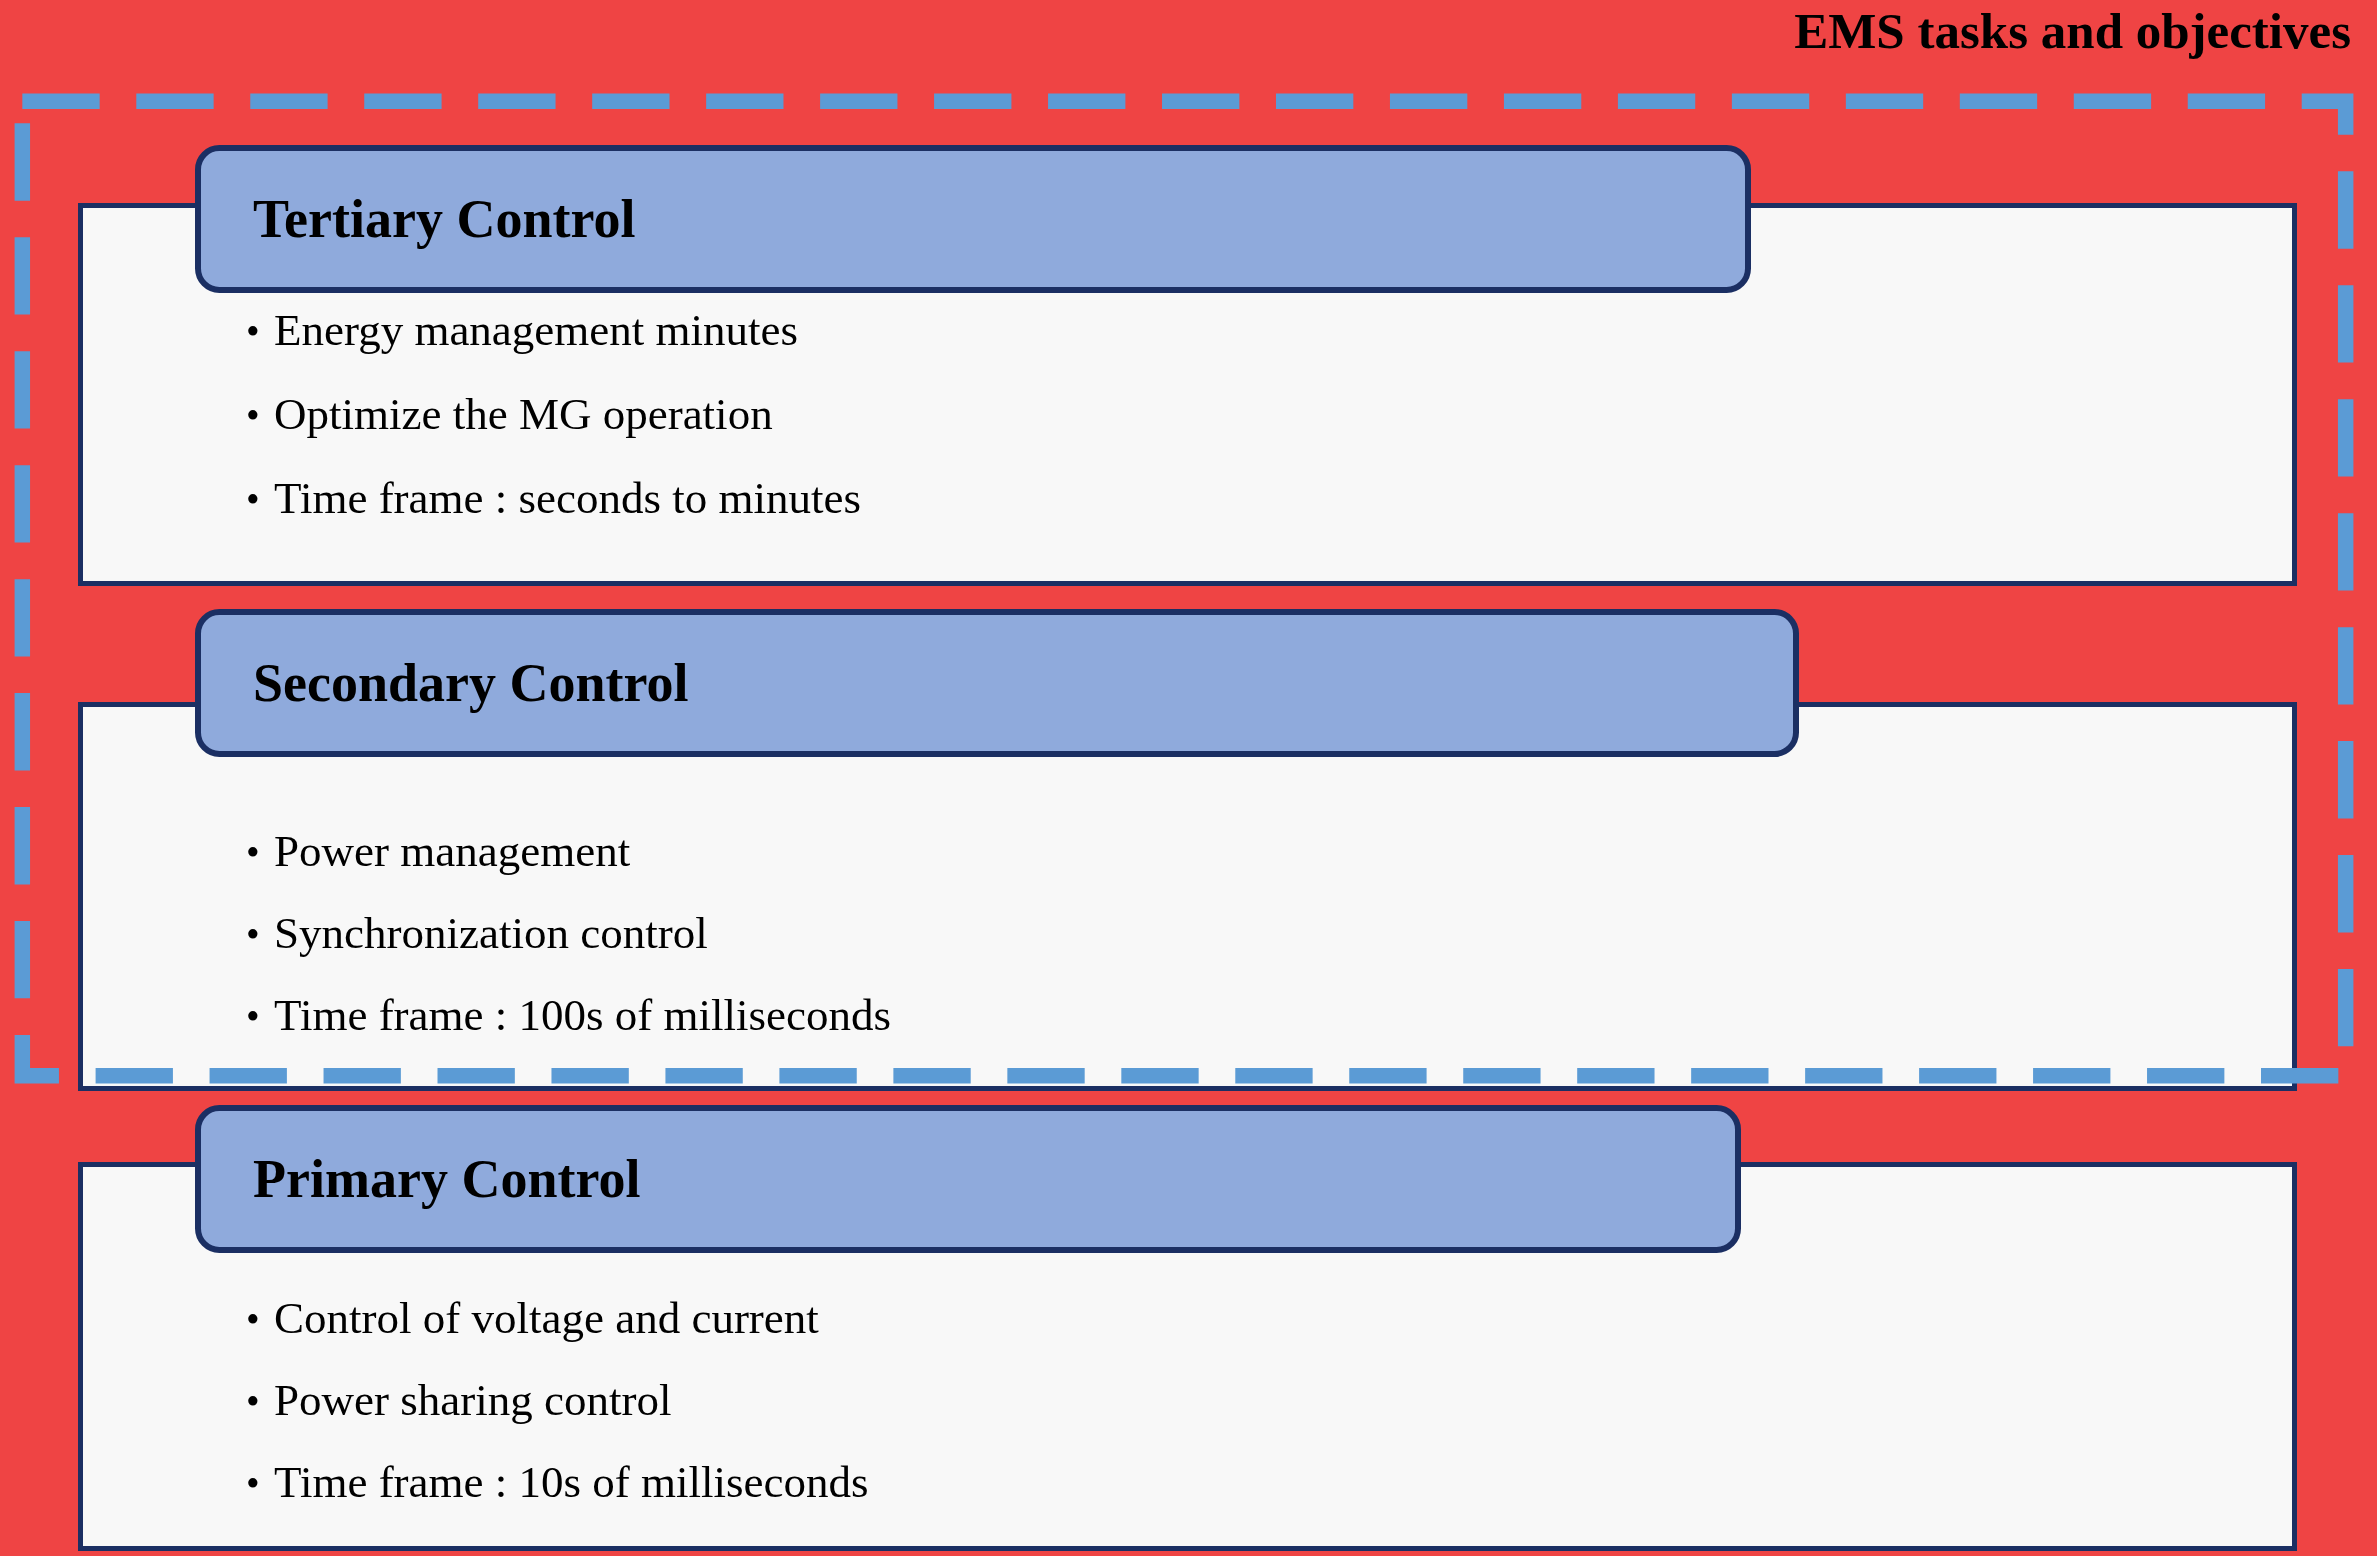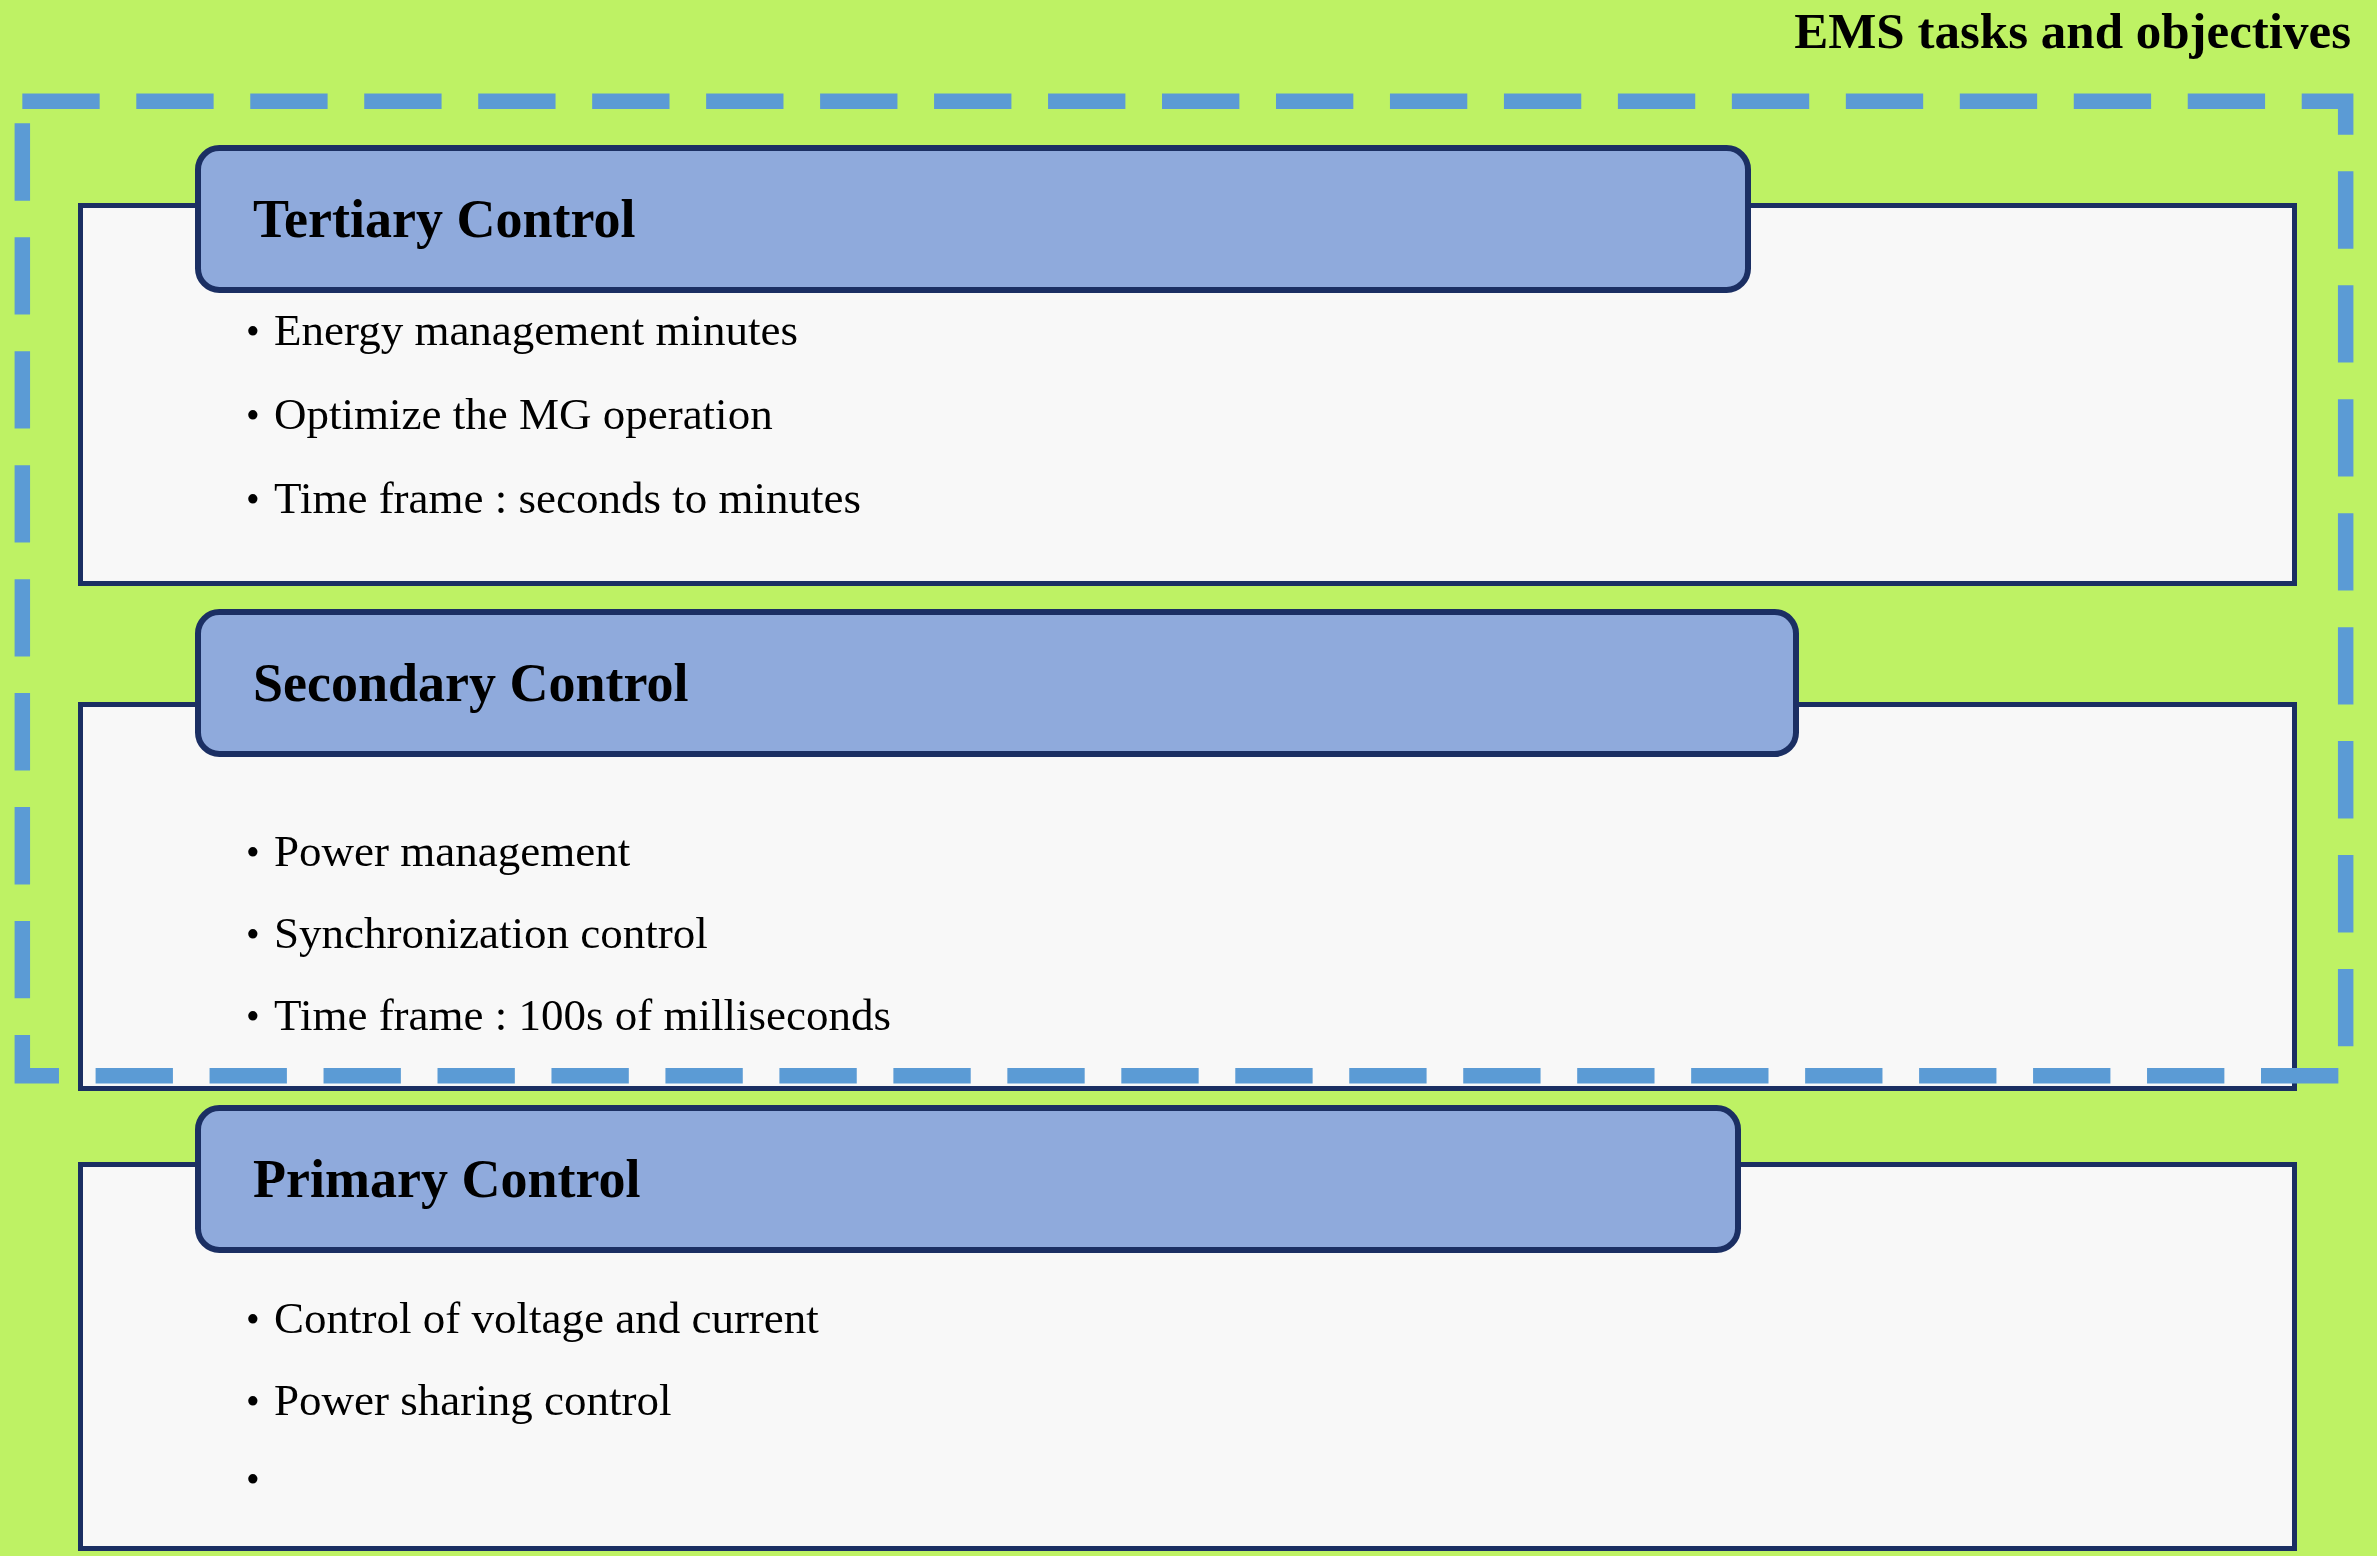--- a/index.html
+++ b/index.html
@@ -9,21 +9,21 @@
     background: #ffffff;
   }
   body {
     font-family: "Liberation Serif", "DejaVu Serif", serif;
   }
 
   #canvas {
     position: relative;
     width: 2377px;
     height: 1556px;
-    background: #bef264;
+    background: #ef4444;
     overflow: hidden;
   }
 
   
   #diagram-title {
     position: absolute;
     right: 26px;
     top: 4.9px;
     font-size: 51px;
     font-weight: bold;
@@ -163,20 +163,21 @@
       <div class="bullet-row">
         <span class="bullet-dot">•</span>
         <span class="bullet-text">Control of voltage and current</span>
       </div>
       <div class="bullet-row">
         <span class="bullet-dot">•</span>
         <span class="bullet-text">Power sharing control</span>
       </div>
       <div class="bullet-row">
         <span class="bullet-dot">•</span>
+        <span class="bullet-text">Time frame : 10s of milliseconds</span>
       </div>
     </div>
   </div>
 
   <div id="ems-scope">
     <svg viewBox="0 0 2872 1215" preserveAspectRatio="none">
       <rect x="9" y="9" width="2854" height="1197" fill="none" stroke="#5B9BD5" stroke-width="19" stroke-dasharray="95 45" stroke-linecap="butt"></rect>
     </svg>
   </div>
 

